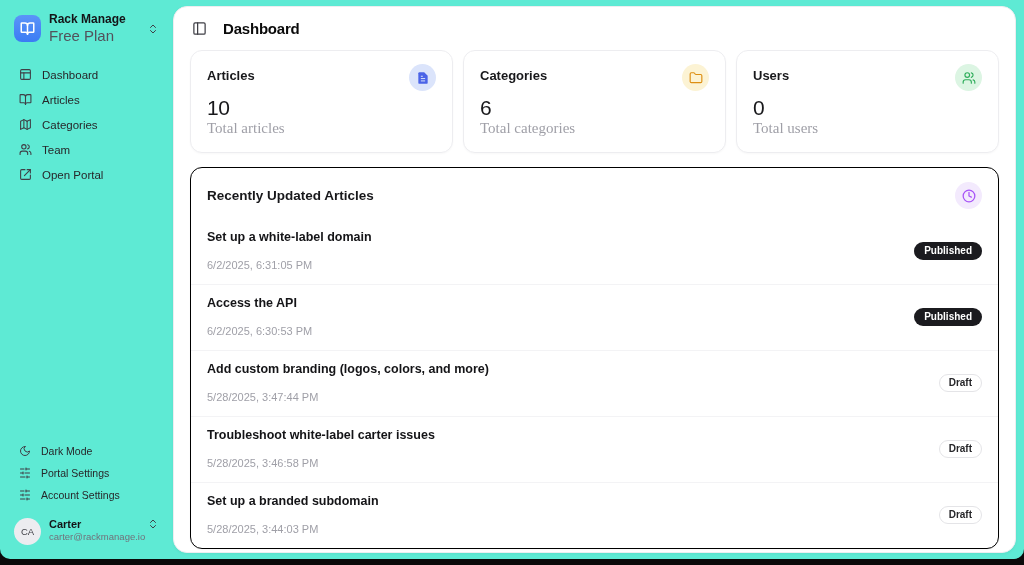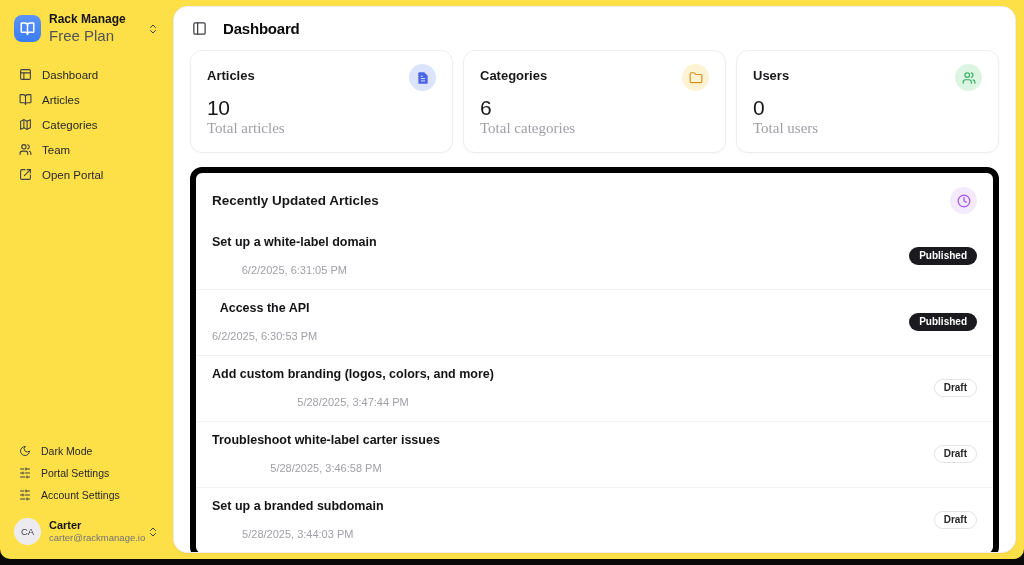--- a/index.html
+++ b/index.html
@@ -6,21 +6,21 @@
   html,body { width:1024px; height:565px; }
   body {
     font-family:"Liberation Sans", sans-serif;
     background:#0a0a0a;
     position:relative;
     overflow:hidden;
     color:#18181b;
   }
   .window {
     position:absolute; left:0; top:0; right:0; bottom:6px;
-    background:#fde047;
+    background:#5eead4;
     border-radius:0 0 10px 10px;
     overflow:hidden;
     padding-left:18px;
   }
 
   
   .sidebar {
     position:absolute; left:0; top:0; bottom:0; width:173px;
     padding:13px 14px 14px;
     display:flex; flex-direction:column;
@@ -46,21 +46,21 @@
   }
   .nav-item .ni { display:flex; color:#3f3f46; }
   .nav-item .ni svg { width:13px; height:13px; }
 
   .sb-spacer { flex:1; }
 
   .sb-footer { display:flex; flex-direction:column; gap:4px; margin-bottom:14px; }
   .sb-footer .nav-item { font-size:10.5px; padding:3px 5px; }
   .sb-footer .ni svg { width:12px; height:12px; }
 
-  .user-row { display:flex; align-items:center; gap:8px; cursor:pointer; }
+  .user-row { display:flex; align-items:flex-start; gap:8px; cursor:pointer; }
   .avatar {
     width:27px; height:27px; border-radius:50%; flex:0 0 auto;
     background:#ececf0; color:#3f3f46;
     font-size:9.5px; font-weight:500;
     display:flex; align-items:center; justify-content:center;
   }
   .user-text { line-height:1.2; min-width:0; }
   .user-name { font-size:11px; font-weight:700; color:#141417; }
   .user-email { font-size:9.5px; color:#71717a; white-space:nowrap; }
 
@@ -95,24 +95,23 @@
   .icon-circle svg { width:14px; height:14px; }
   .ic-blue   { background:#dbe4fb; color:#4a63e7; }
   .ic-amber  { background:#fcf3d4; color:#dd8f13; }
   .ic-green  { background:#dcf5e3; color:#30ad5c; }
   .ic-purple { background:#f3eafd; color:#a855f7; }
   .stat-value { font-size:21px; font-weight:400; letter-spacing:-.5px; margin-top:5px; }
   .stat-sub { font-size:15px; color:#9f9fa7; margin-top:0;font-family:Liberation Serif, serif; }
 
   .recent-card {
     margin-top:14px; background:#fff;
-    border:6px solid #000000; border-radius:12px;
+    border:1px solid #000000; border-radius:12px;
     box-shadow:0 1px 2px rgba(0,0,0,.03);
     overflow:hidden;
-    text-align:center;
   }
   .recent-head { display:flex; align-items:center; justify-content:space-between; padding:14px 16px 10px; }
   .recent-title { font-size:13.5px; font-weight:700; }
 
   .article-row {
     display:flex; align-items:center; justify-content:space-between;
     padding:11px 16px 13px; cursor:pointer;
   }
   .article-row + .article-row { border-top:1px solid #f3f3f5; }
   .art-title { font-size:12.5px; font-weight:600; color:#141417; }

